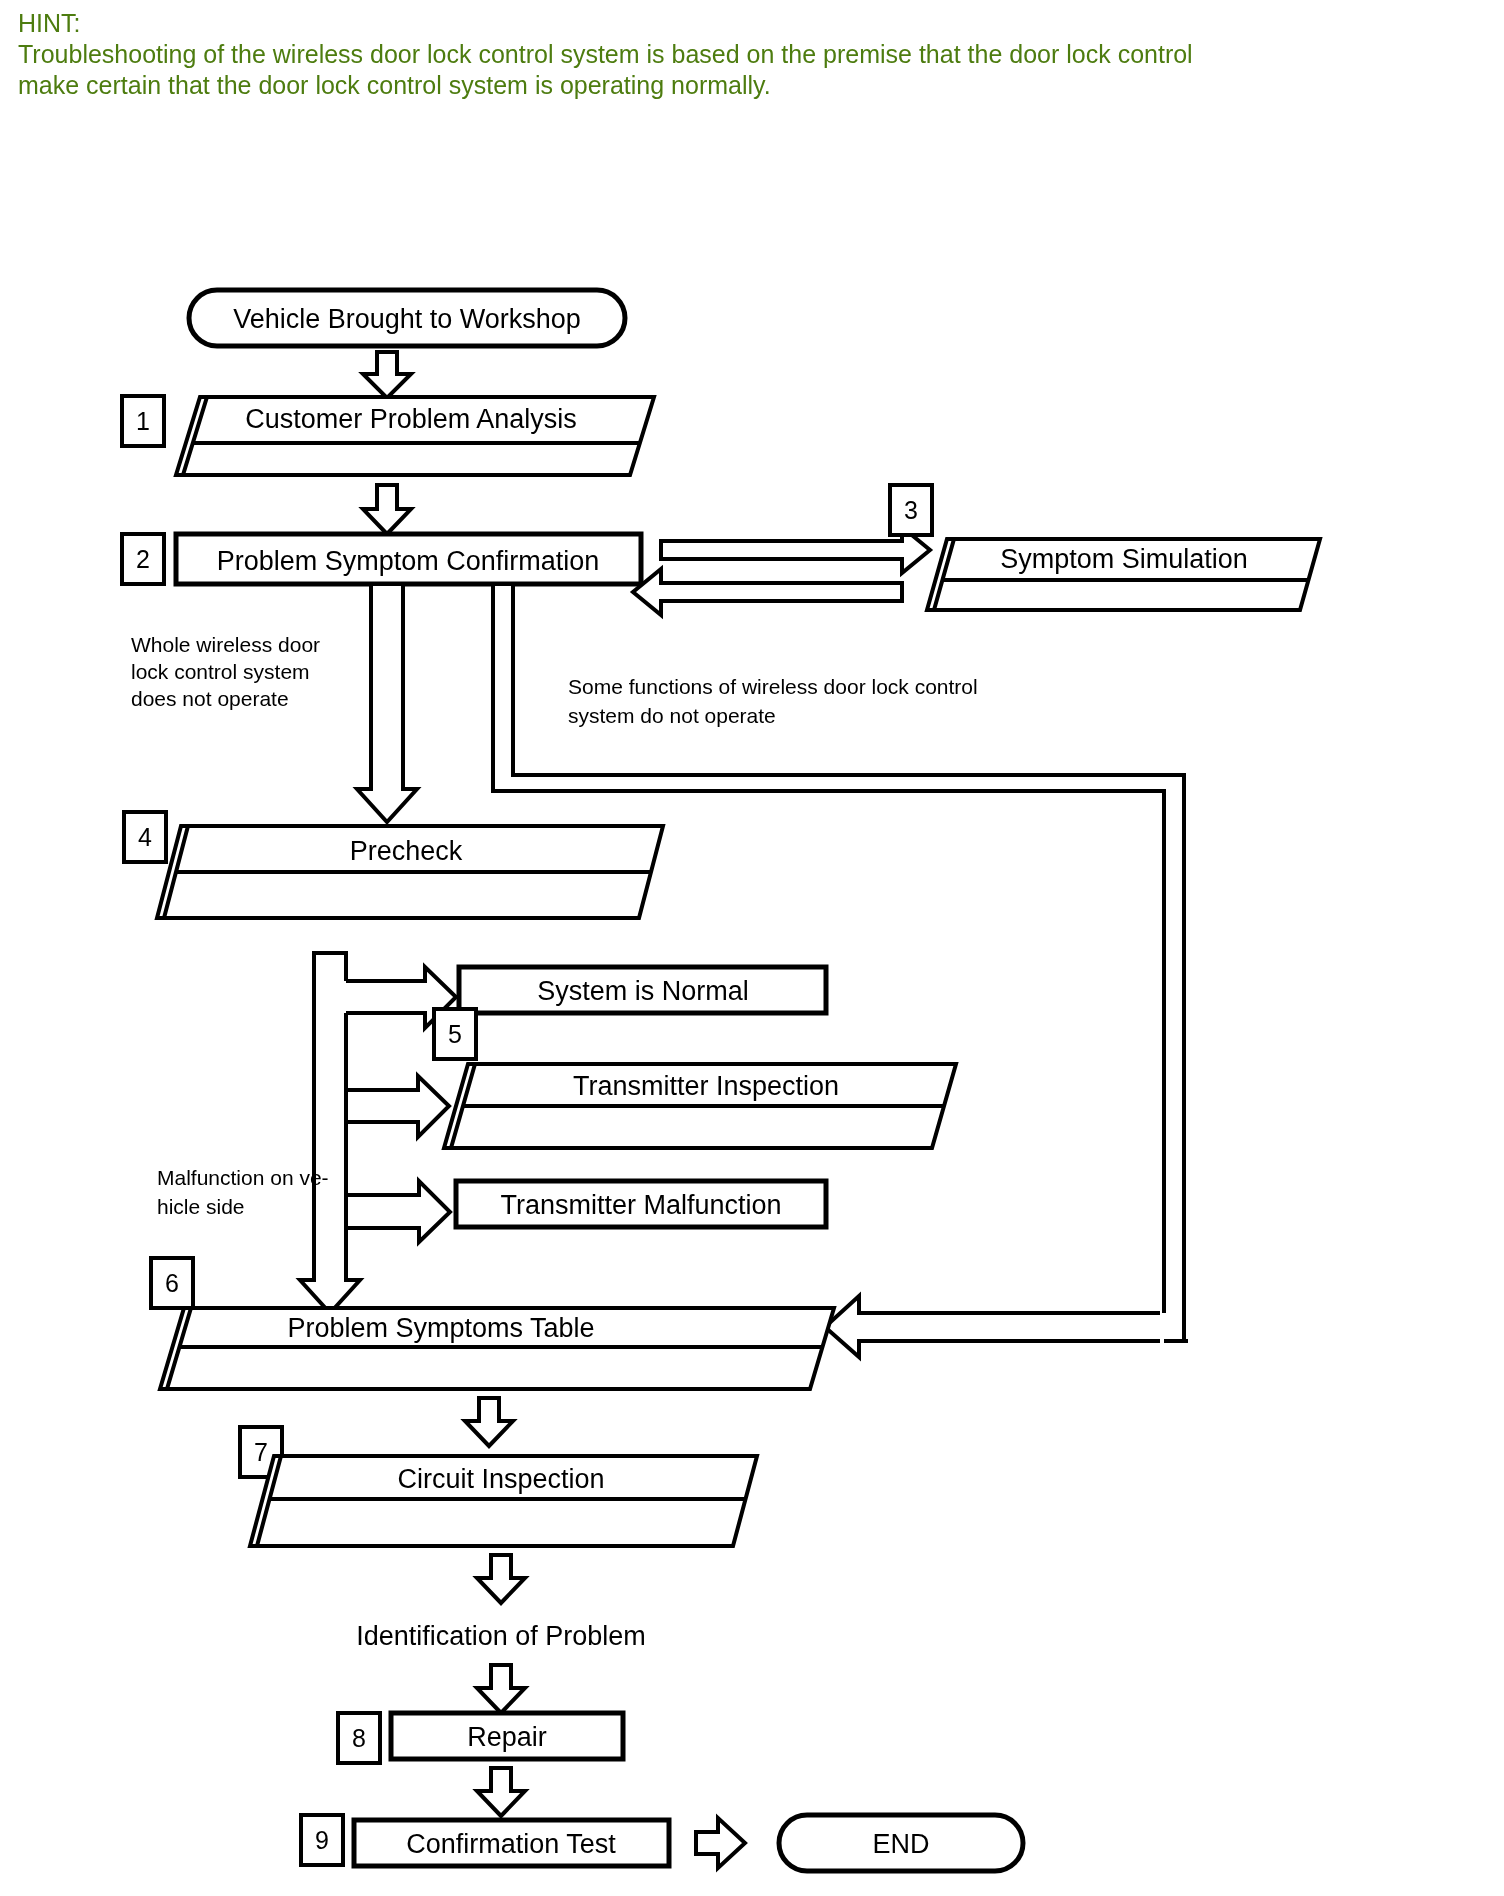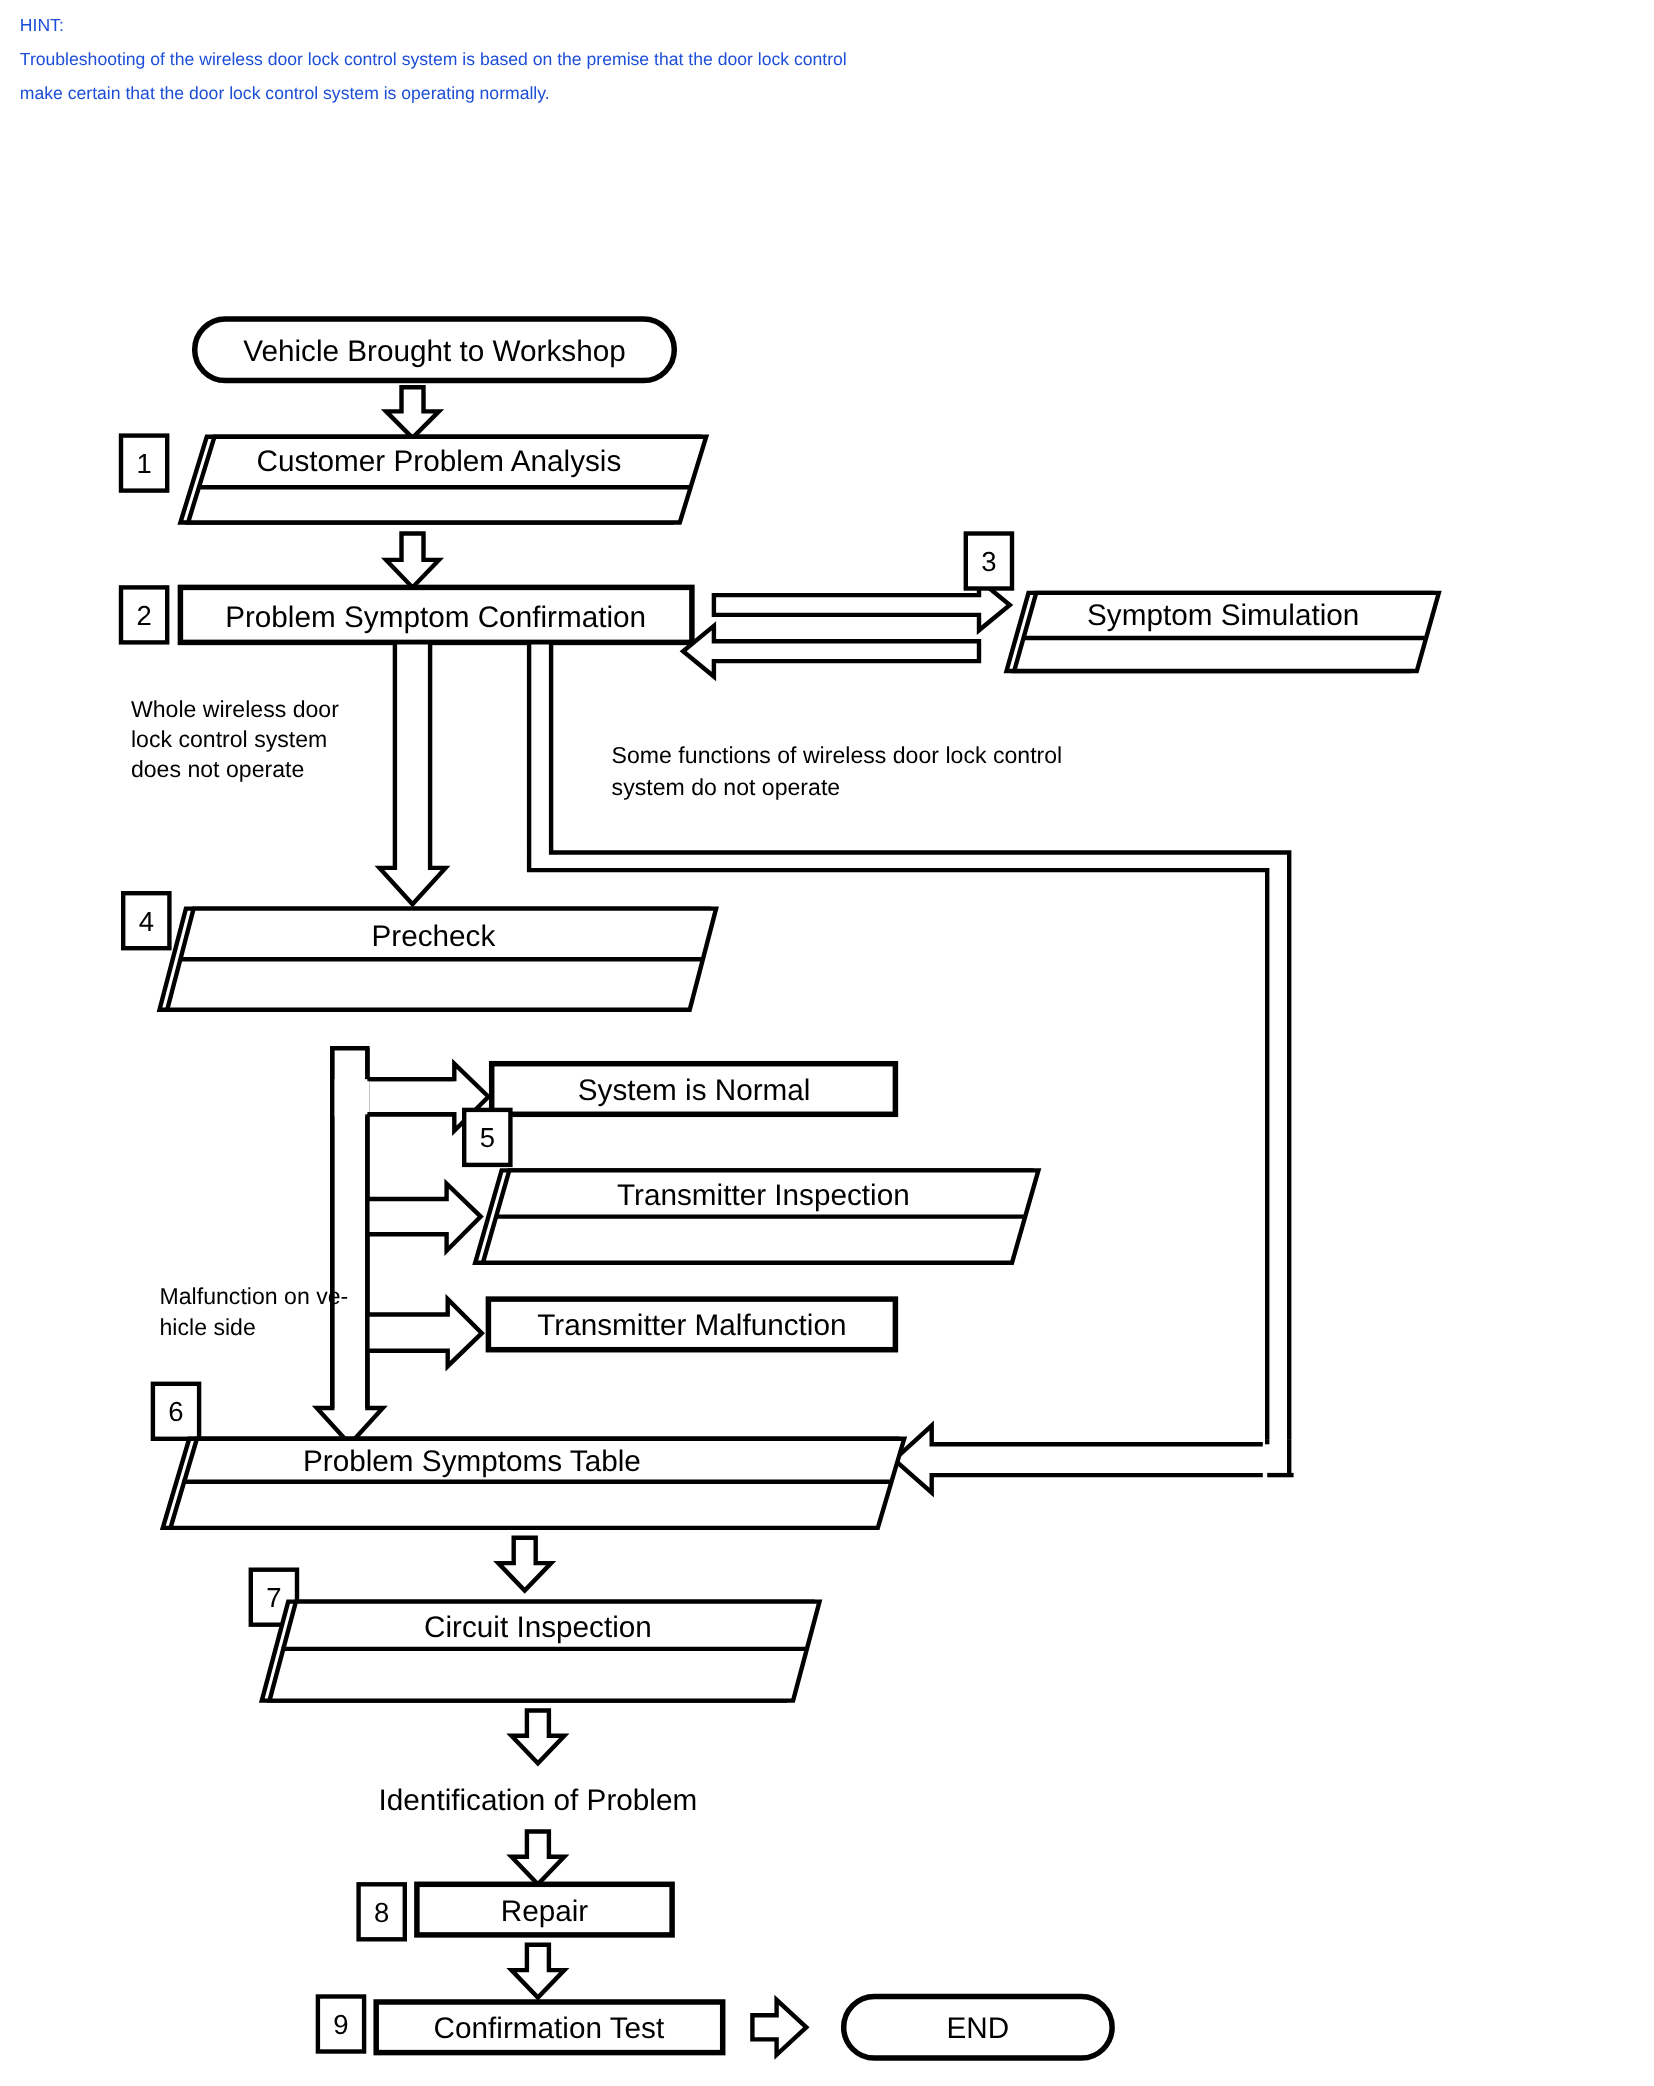--- a/index.html
+++ b/index.html
@@ -15,28 +15,28 @@
     position: relative;
     overflow: hidden;
   }
   #hint-block {
     position: absolute;
     left: 18px;
     top: 8px;
     width: 1470px;
   }
   .hint-line {
-    font-size: 16px;
+    font-size: 25px;
     line-height: 31px;
-    color: #1d4ed8;
+    color: #4d7c0f;
     white-space: pre-wrap;
   }
   #flow-wrap {
     position: absolute;
-    left: 4px;
+    left: 16px;
     top: 0;
     width: 1392px;
     height: 1896px;
   }
   svg text {
     font-family: "Liberation Sans", sans-serif;
     fill: #000;
   }
   .node-label   { font-size: 27px; }
   .small-label  { font-size: 21px; }

